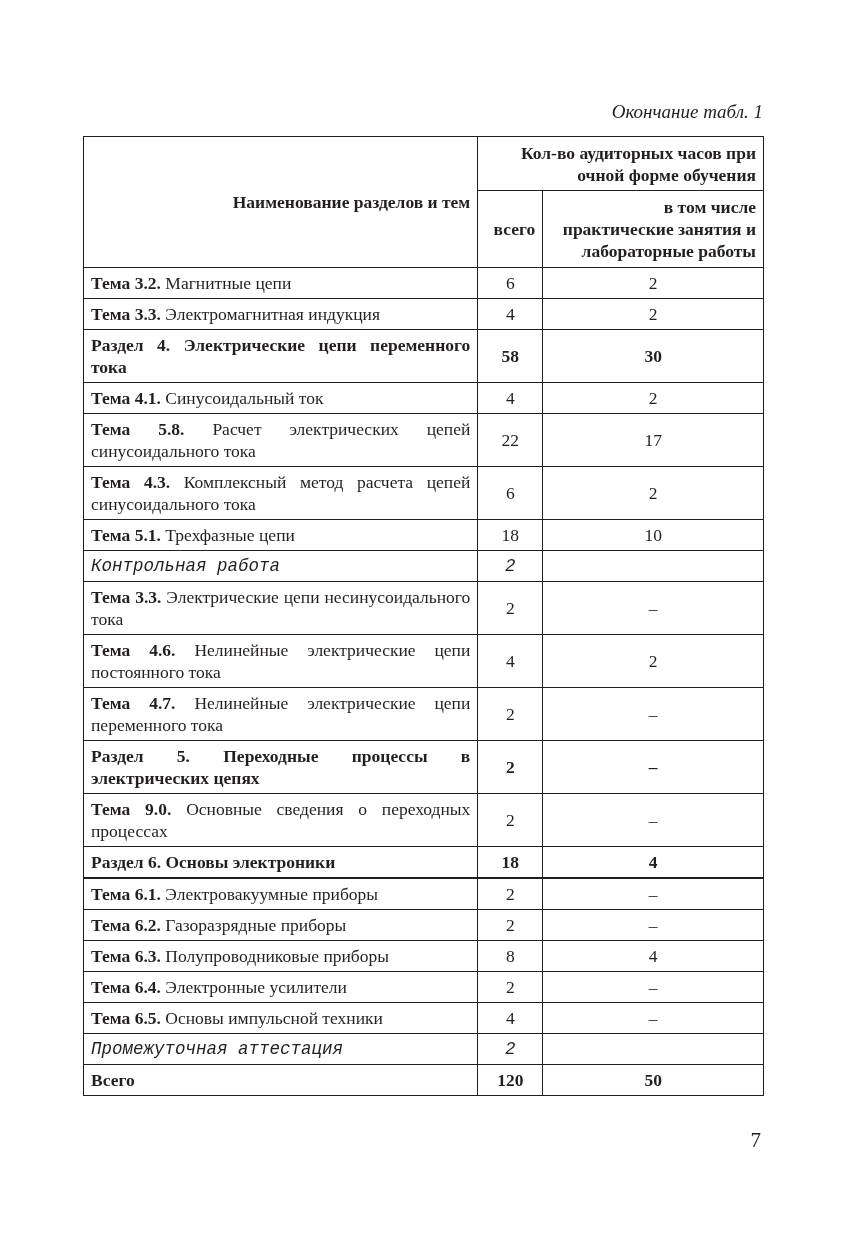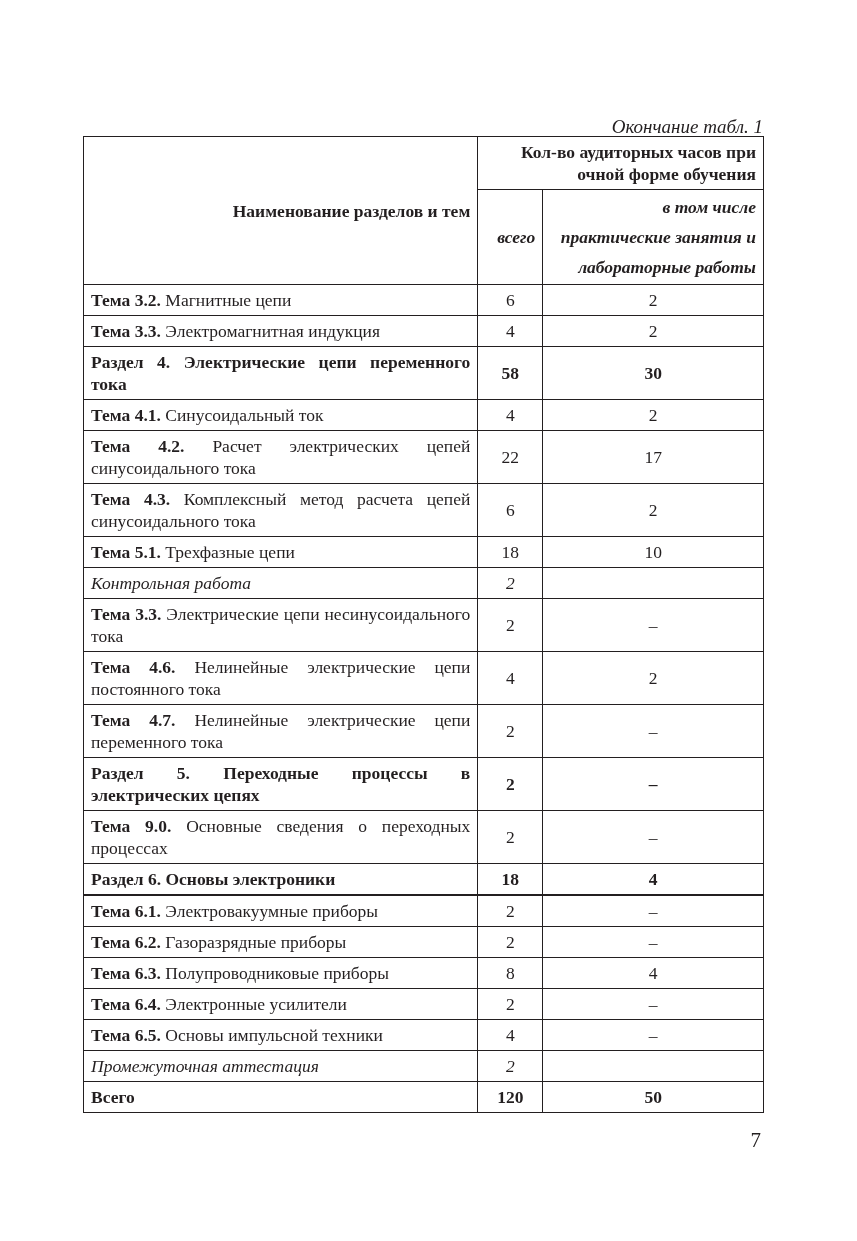--- a/index.html
+++ b/index.html
@@ -2,21 +2,21 @@
 <html><head>
 <meta charset="utf-8">
 <style>
   html, body { margin: 0; padding: 0; background: #ffffff; }
   body {
     width: 857px; height: 1241px; position: relative;
     font-family: "Liberation Serif", "DejaVu Serif", serif;
     color: #231f20;
   }
   .caption {
-    position: absolute; right: 94px; top: 116px;
+    position: absolute; right: 94px; top: 101px;
     font-style: italic; font-size: 19px;
   }
   table.main {
     position: absolute; left: 83px; top: 136px;
     width: 681px;
     border-collapse: collapse;
     font-size: 17.5px; line-height: 22px;
   }
   table.main td, table.main th {
     border: 1.3px solid #231f20;
@@ -25,29 +25,29 @@
   }
   th { font-weight: bold; text-align: right; }
   col.c1 { width: 395px; }
   col.c2 { width: 65px; }
   col.c3 { width: 221px; }
   td.num { text-align: center; }
   td.name { text-align: justify; margin-left: 17px; }
   tr.single td { height: 26px; }
   tr.double td { height: 48px; }
   tr.section td { font-weight: bold; }
-  tr.italic td { font-style: italic; }
+  tr.italic td { font-style: italic; font-family: Liberation Mono, monospace; }
   tr.thick-bottom td { border-bottom: 2.5px solid #231f20; }
   .tema { font-weight: bold; }
   .page-num {
     position: absolute; right: 96px; top: 1128px; font-size: 21px;
   }
   th.h-name { height: 126px; vertical-align: middle; padding-bottom: 16px; margin-top: 26px; }
   th.h-group { height: 48px; line-height: 22px; }
-  th.h-sub { height: 70px; line-height: 30px; font-style: italic; }
+  th.h-sub { height: 70px; line-height: 22px; }
 </style>
 </head>
 <body>
 
 <div class="caption">Окончание табл. 1</div>
 
 <table class="main">
   <colgroup>
       <col class="c1">
       <col class="c2">
@@ -78,21 +78,21 @@
         <td class="name"><span class="tema">Раздел 4.</span> <span>Электрические цепи переменного тока</span></td>
         <td class="num">58</td>
         <td class="num">30</td>
       </tr>
       <tr class="single">
         <td class="name"><span class="tema">Тема 4.1.</span> <span>Синусоидальный ток</span></td>
         <td class="num">4</td>
         <td class="num">2</td>
       </tr>
       <tr class="double">
-        <td class="name"><span class="tema">Тема 4.2.</span> <span>Расчет электрических цепей синусоидального тока</span></td>
+        <td class="name"><span class="tema">Тема 5.8.</span> <span>Расчет электрических цепей синусоидального тока</span></td>
         <td class="num">22</td>
         <td class="num">17</td>
       </tr>
       <tr class="double">
         <td class="name"><span class="tema">Тема 4.3.</span> <span>Комплексный метод расчета цепей синусоидального тока</span></td>
         <td class="num">6</td>
         <td class="num">2</td>
       </tr>
       <tr class="single">
         <td class="name"><span class="tema">Тема 5.1.</span> <span>Трехфазные цепи</span></td>

